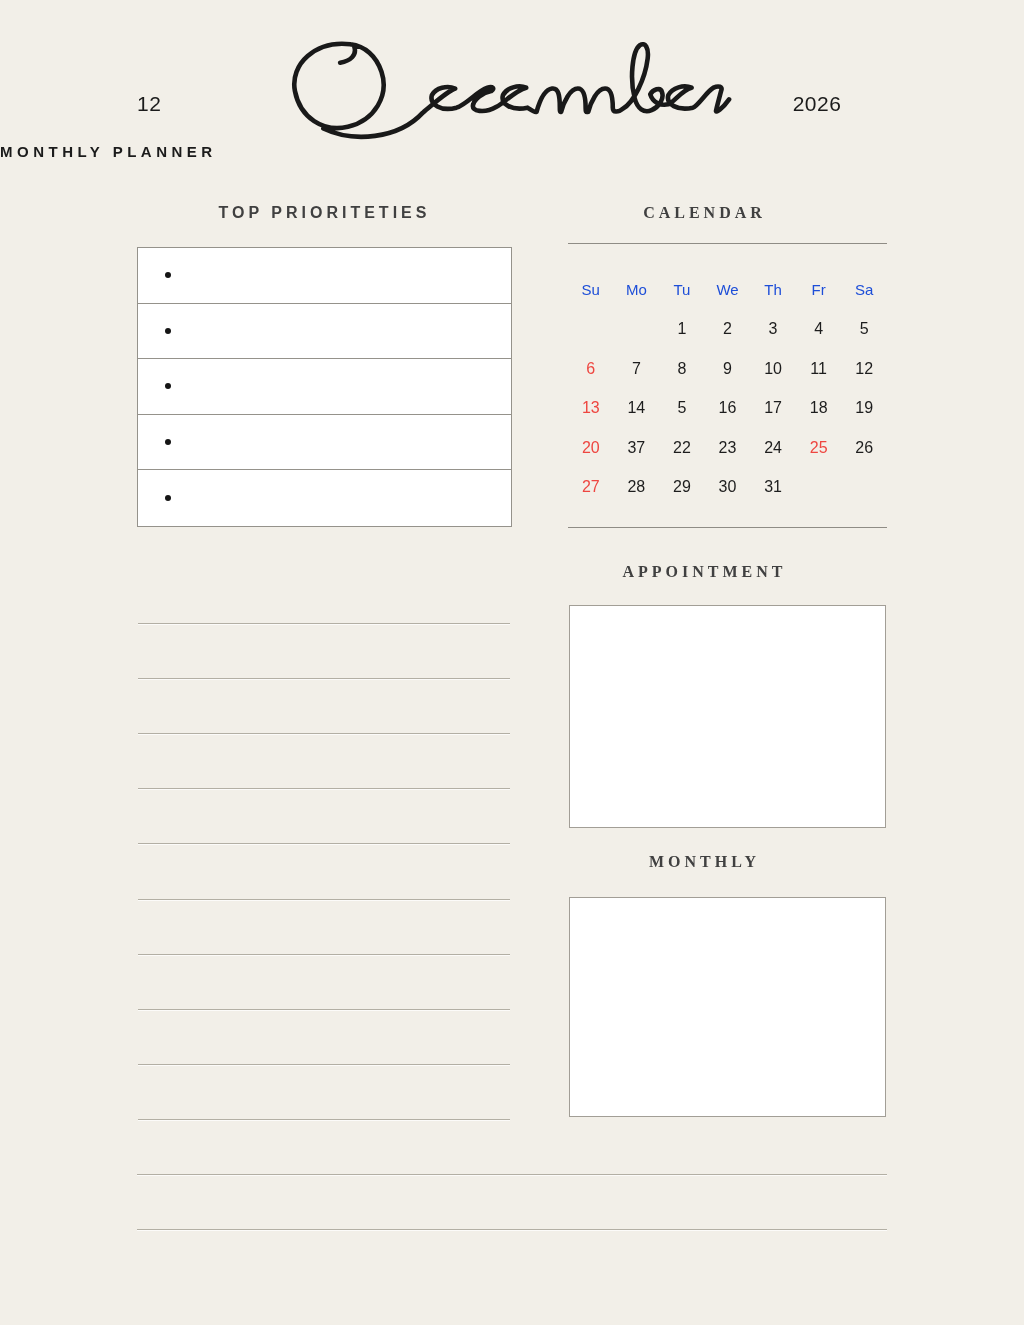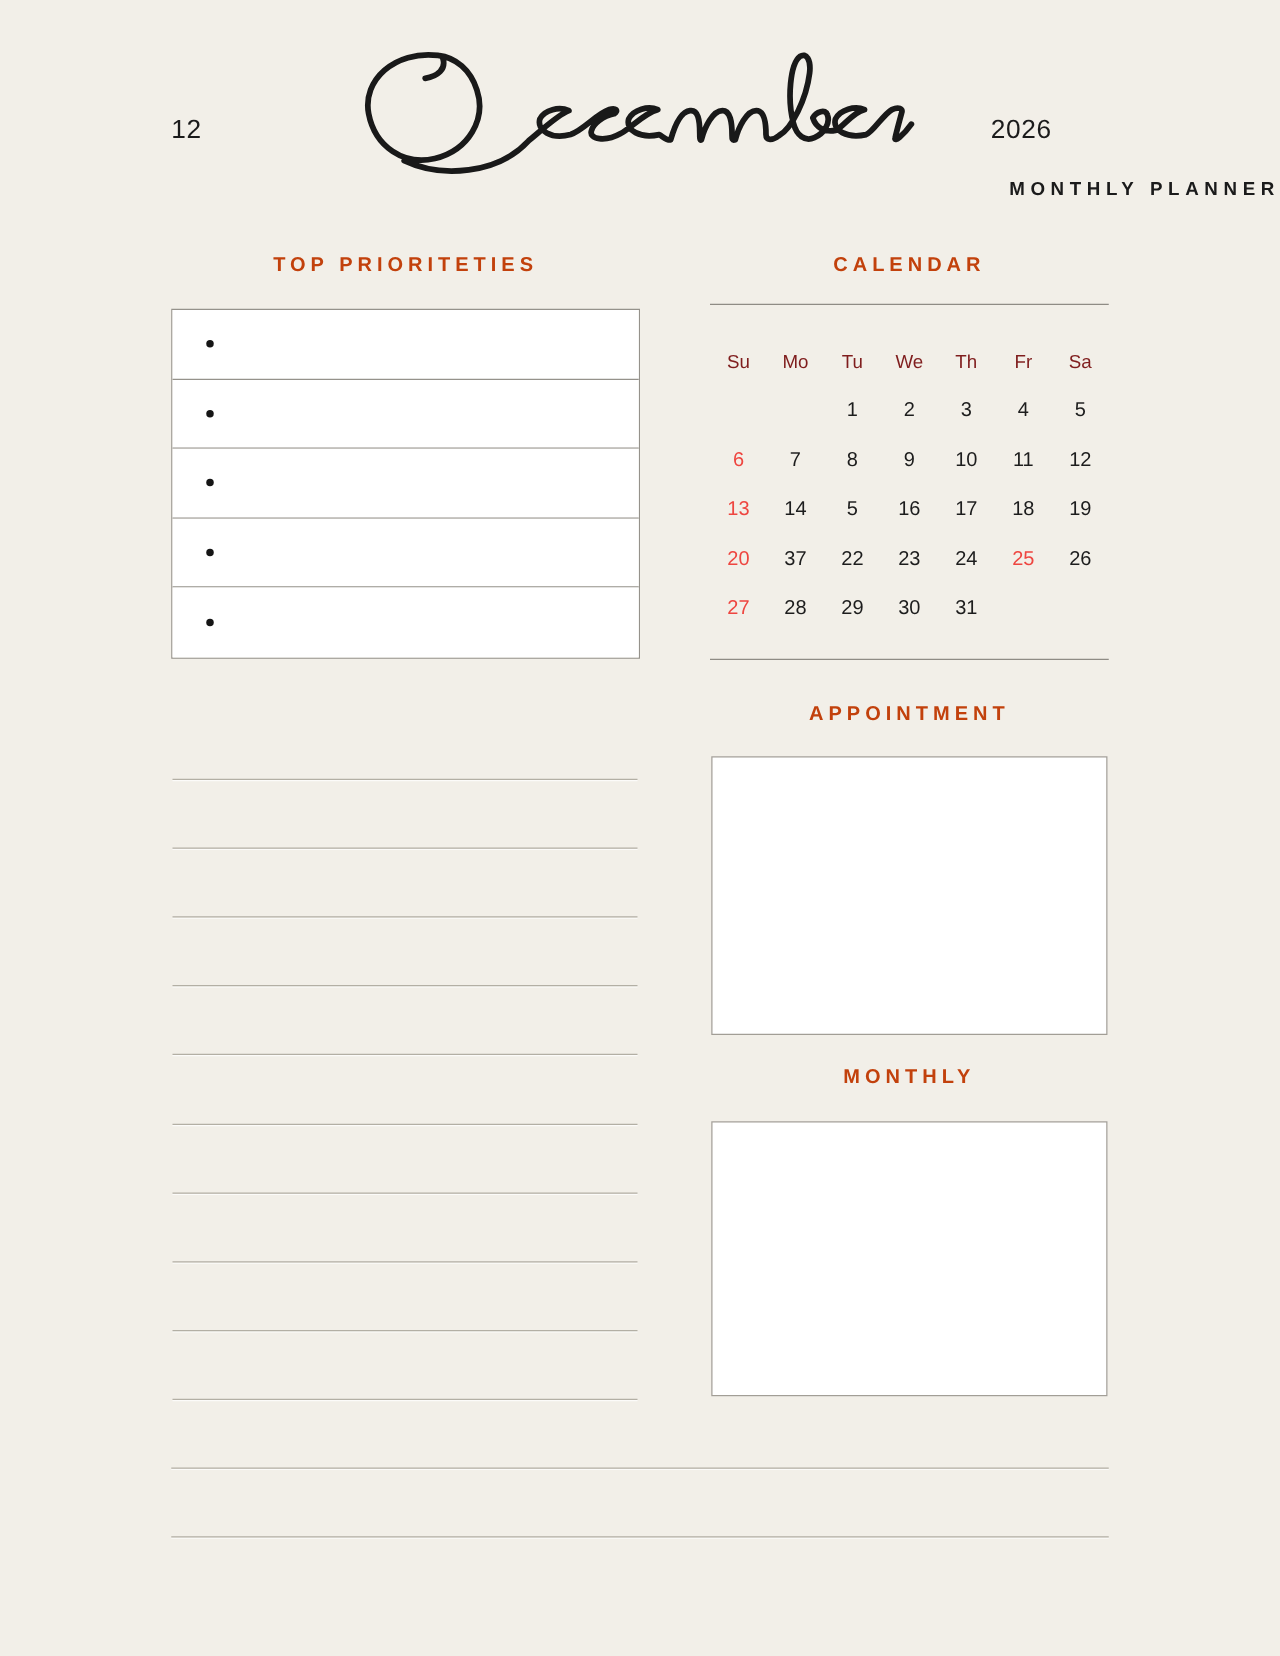--- a/index.html
+++ b/index.html
@@ -8,41 +8,41 @@
     font-family: "Liberation Sans", "DejaVu Sans", sans-serif;
     background: #f2efe8;
     color: #1b1b1b;
   }
   .page { position: relative; width: 1024px; height: 1325px; background: #f2efe8; overflow: hidden; }
 
   
   .month-number { position: absolute; left: 137px; top: 92px; font-size: 21px; letter-spacing: 0.5px; }
   .year        { position: absolute; left: 747px; top: 92px; width: 140px; text-align: center; font-size: 21px; letter-spacing: 0.5px; }
   .script-svg  { position: absolute; left: 282px; top: 36px; width: 460px; height: 110px; }
-  .subtitle    { position: absolute; left: 0; top: 143px; width: 1024px; text-align: right;
-                 font-size: 15px; font-weight: 700; letter-spacing: 4.5px; padding-left: 28px; }
+  .subtitle    { position: absolute; left: 0; top: 143px; width: 1024px; text-align: left;
+                 font-size: 15px; font-weight: 700; letter-spacing: 4.5px; }
   .sr-only { position: absolute; width: 1px; height: 1px; overflow: hidden; clip: rect(0 0 0 0); white-space: nowrap; }
 
   
-  .sec-title { position: absolute; font-size: 16px; font-weight: 700; letter-spacing: 4px; text-align: center; color: #c2410c; }
+  .sec-title { position: absolute; font-size: 16px; font-weight: 700; letter-spacing: 4px; text-align: center; color: #404040; }
   .sec-title.left  { left: 137px; width: 375px; }
-  .sec-title.right { left: 568px; width: 319px; }
+  .sec-title.right { left: 545px; width: 319px; font-family: Liberation Serif, serif; }
 
   
   .priorities-box { position: absolute; left: 137px; top: 247px; width: 375px; border: 1px solid #95928b; }
   .priority-row { height: 55.6px; background: #ffffff; border-bottom: 1px solid #95928b; display: flex; align-items: center; }
   .priority-row:last-child { border-bottom: none; }
   .bullet { width: 6px; height: 6px; border-radius: 50%; background: #151515; margin-left: 27px; flex: 0 0 auto; }
 
   
   .cal-rule { position: absolute; left: 568px; width: 319px; height: 1px; background: #8f8c85; }
   .cal-grid { position: absolute; left: 568px; top: 270px; width: 319px;
               display: grid; grid-template-columns: repeat(7, 1fr); grid-auto-rows: 39.5px; }
   .cal-cell { display: flex; align-items: center; justify-content: center; font-size: 16px; color: #1d1d1d; }
-  .cal-head { font-size: 15px; color: #7f1d1d; }
+  .cal-head { font-size: 15px; color: #1d4ed8; }
   .cal-cell.red { color: #ee4640; }
 
   
   .todo-line { position: absolute; left: 138px; width: 372px; height: 1px; background: #b3afa4;
                box-shadow: 0 1px 0 rgba(255,255,255,0.75); }
 
   
   .white-box { position: absolute; left: 569px; width: 317px; background: #ffffff; border: 1px solid #a29e96; }
   .appointment-box { top: 605px; height: 223px; }
   .reminder-box    { top: 897px; height: 220px; }

